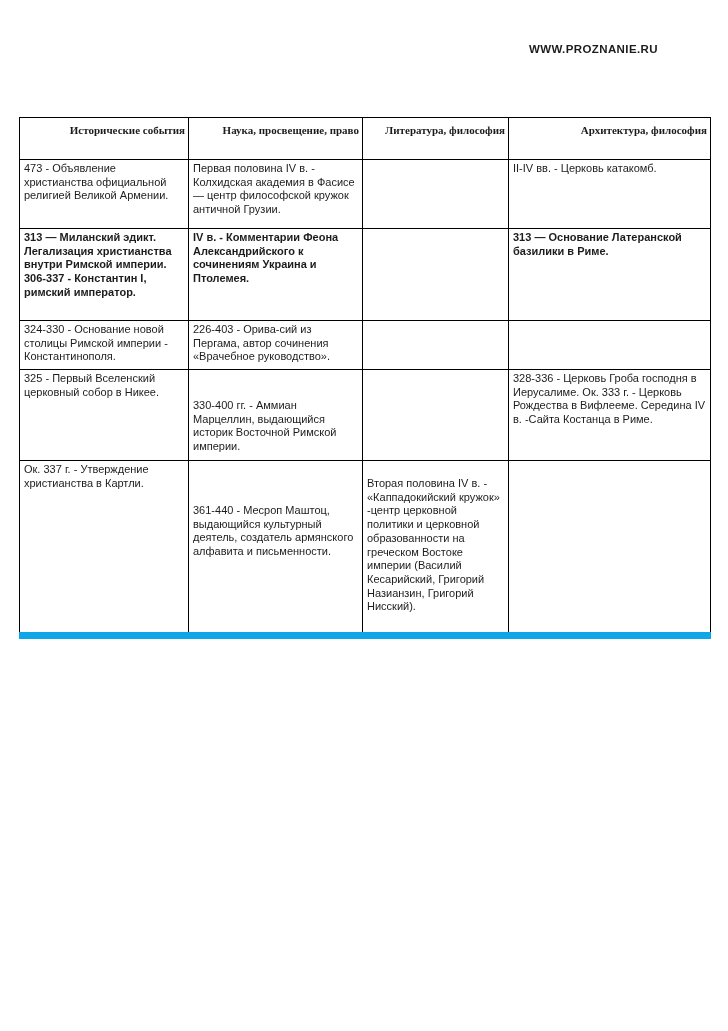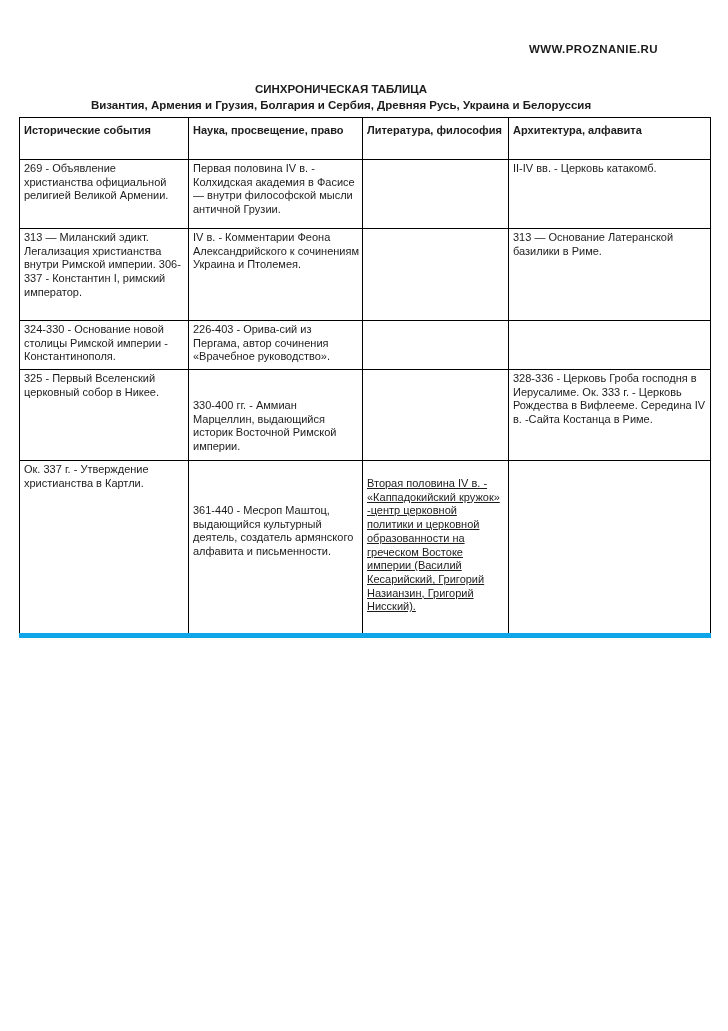--- a/index.html
+++ b/index.html
@@ -49,73 +49,70 @@
   .sync th, .sync td {
     border: 1px solid #000000;
     vertical-align: top;
     font-size: 11px;
     line-height: 13.7px;
     padding: 2px 3px 1px 4px;
     overflow: hidden;
     word-wrap: break-word;
   }
   .sync th {
-    text-align: left;
+    text-align: right;
     font-weight: bold;
     line-height: 14.5px;
     padding-top: 5px;
+    font-family: Liberation Serif, serif;
   }
   
   tr.rh  { height: 42px; }
   tr.r1  { height: 69px; }
-  tr.r2  { height: 92px; }
+  tr.r2  { height: 92px; font-weight: bold; }
   tr.r3  { height: 49px; }
   tr.r4  { height: 91px; }
   tr.r5  { height: 175px; }
   
-  tr.r5 td { border-bottom: 5px solid #0ea5e9; }
+  tr.r5 td { border-bottom: 7px solid #0ea5e9; }
   
-  .mt1 { margin-top: 14px; text-decoration: underline; }
+  .mt1 { margin-top: 14px; }
   .mt2 { margin-top: 27px; }
   .mt3 { margin-top: 41px; }
 </style>
 </head>
 <body>
 
 <div class="page">
 
   <div class="site-url">WWW.PROZNANIE.RU</div>
 
-  <div class="doc-head">
-    <div class="doc-title">СИНХРОНИЧЕСКАЯ ТАБЛИЦА</div>
-    <div class="doc-subtitle">Византия, Армения и Грузия, Болгария и Сербия, Древняя Русь, Украина и Белоруссия</div>
-  </div>
 
   <table class="sync">
     <colgroup>
         <col class="c1">
         <col class="c2">
         <col class="c3">
         <col class="c4">
       </colgroup>
     <thead>
       <tr class="rh">
         <th>Исторические события</th>
         <th>Наука, просвещение, право</th>
         <th>Литература, философия</th>
-        <th>Архитектура, алфавита</th>
+        <th>Архитектура, философия</th>
       </tr>
     </thead>
     <tbody>
       <tr class="r1">
         <td>
-            <div>269 - Объявление христианства официальной религией Великой Армении.</div>
+            <div>473 - Объявление христианства официальной религией Великой Армении.</div>
           </td>
         <td>
-            <div>Первая половина IV в. - Колхидская академия в Фасисе — внутри философской мысли античной Грузии.</div>
+            <div>Первая половина IV в. - Колхидская академия в Фасисе — центр философской кружок античной Грузии.</div>
           </td>
         <td>
             <div></div>
           </td>
         <td>
             <div>II-IV вв. - Церковь катакомб.</div>
           </td>
       </tr>
       <tr class="r2">
         <td>

